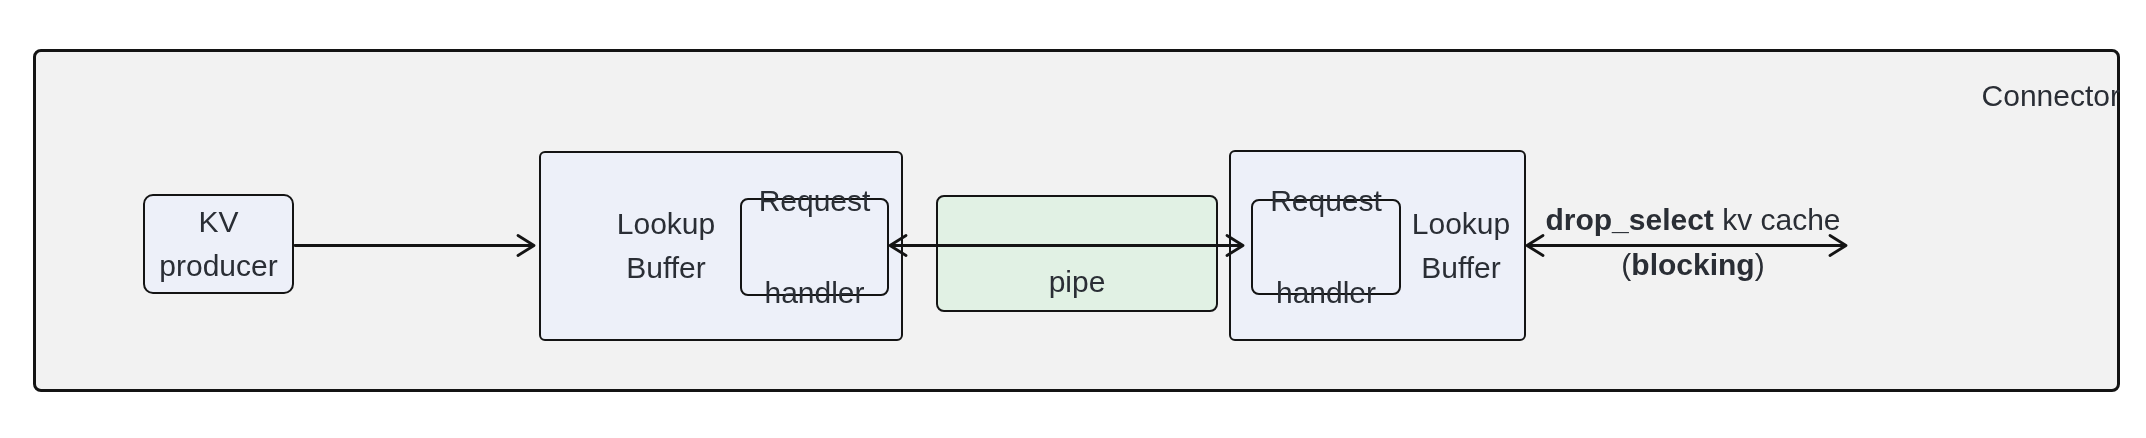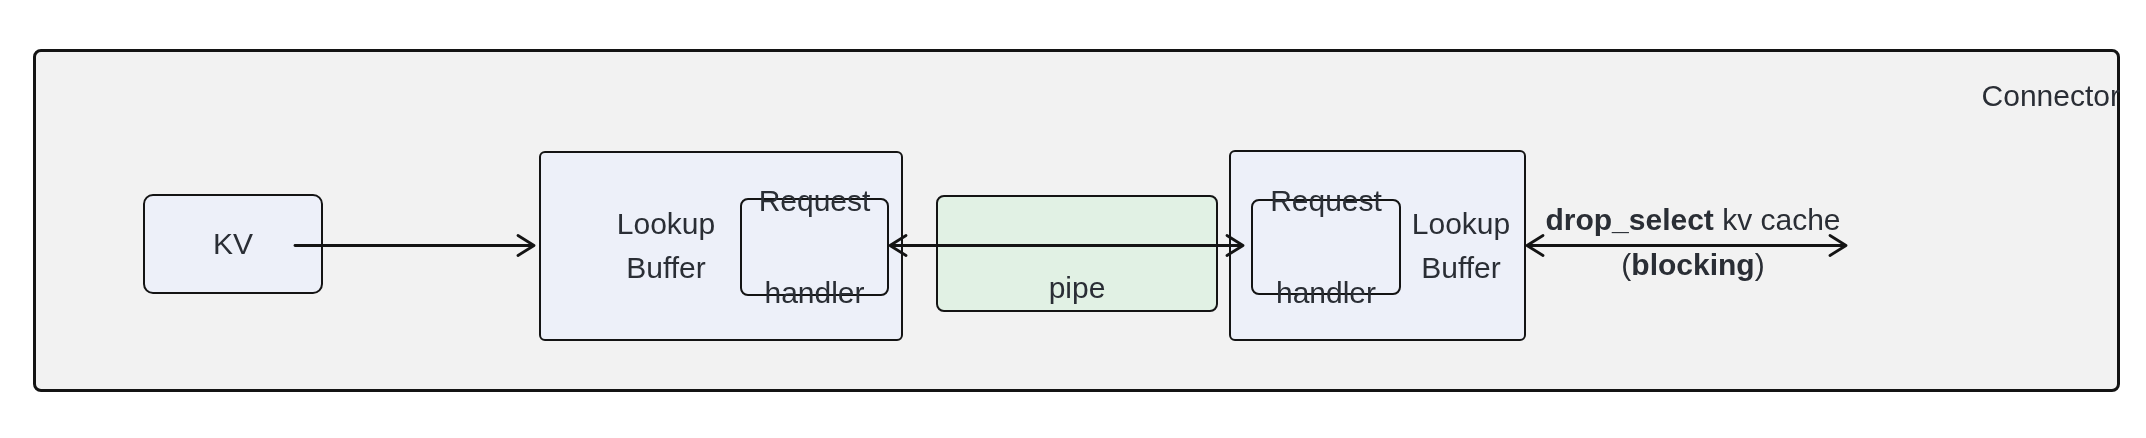--- a/index.html
+++ b/index.html
@@ -31,21 +31,21 @@
     text-align:right;font-size:30px;line-height:36px;
   }
   .node{
     position:absolute;
     background:var(--node-fill);
     border:2.5px solid var(--border);
     display:flex;flex-direction:column;align-items:center;justify-content:center;
     text-align:center;font-size:30px;line-height:44px;
   }
   .node span{display:block;}
-  .kv-producer{left:143px;top:194px;width:180px;height:100px;border-radius:10px;}
+  .kv-producer{left:143px;top:194px;width:151px;height:100px;border-radius:10px;}
   .lookup-left{left:539px;top:151px;width:364px;height:190px;border-radius:6px;}
   .lookup-right{left:1229px;top:150px;width:297px;height:191px;border-radius:6px;}
   .lookup-label{
     position:absolute;top:0;bottom:0;
     display:flex;flex-direction:column;justify-content:center;
     font-size:30px;line-height:44px;text-align:center;align-items:center;
   }
   .lookup-label.left-side{left:30px;width:190px;}
   .lookup-label.right-side{left:169px;width:122px;}
   .request{
@@ -57,20 +57,21 @@
   }
   .request-left{left:199px;top:45px;width:149px;height:98px;}
   .request-right{left:20px;top:47px;width:150px;height:96px;}
   .pipe{
     position:absolute;left:936px;top:195px;width:282px;height:117px;
     background:var(--pipe-fill);
     border:2.5px solid var(--border);
     border-radius:8px;
     display:flex;align-items:flex-end;justify-content:center;
     font-size:30px;line-height:44px;
+    padding-bottom:6px;
   }
   .edge-label{
     position:absolute;width:340px;top:153px;
     text-align:center;font-size:30px;line-height:45px;
   }
   .edge-label .b{font-weight:700;}
   .edge-label-insert{left:244px;}
   .edge-label-drop{left:1523px;margin-top:44px;}
   svg.arrows{
     position:absolute;left:0;top:0;width:2146px;height:438px;
@@ -85,20 +86,21 @@
 <body>
 
 <div id="canvas">
 
   <div class="outer"></div>
 
   <div class="title">Connector</div>
 
   <div class="node kv-producer">
     <span>KV</span>
+    <span>producer</span>
   </div>
 
 
   <div class="node lookup-left">
     <div class="lookup-label left-side">
       <span>Lookup</span>
       <span>Buffer</span>
     </div>
     <div class="request request-left">
       <span>Request</span>

